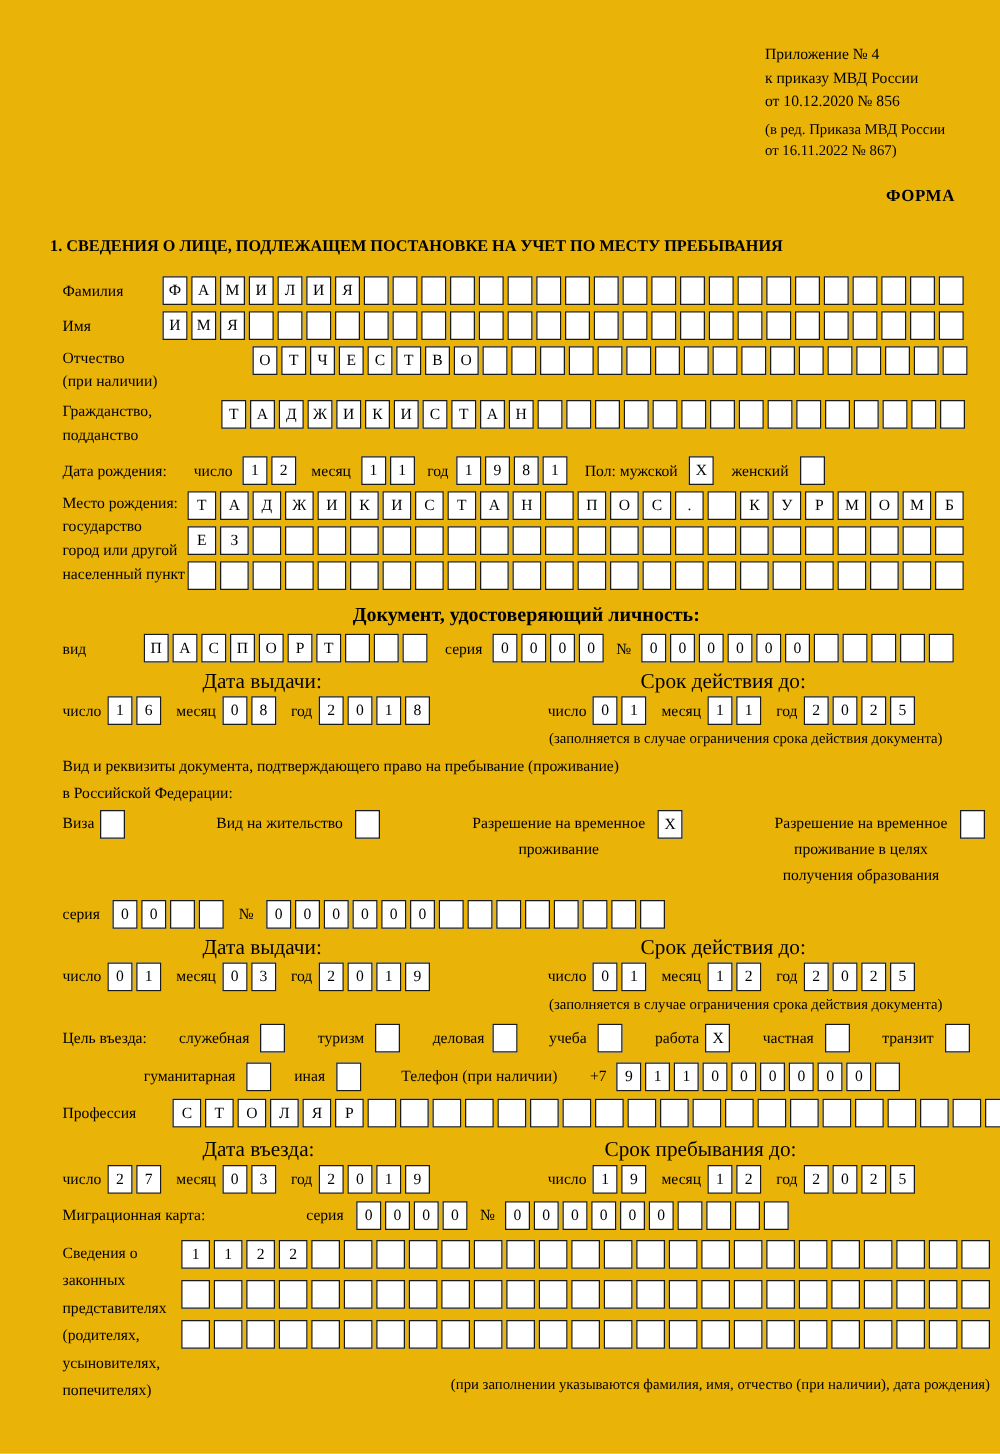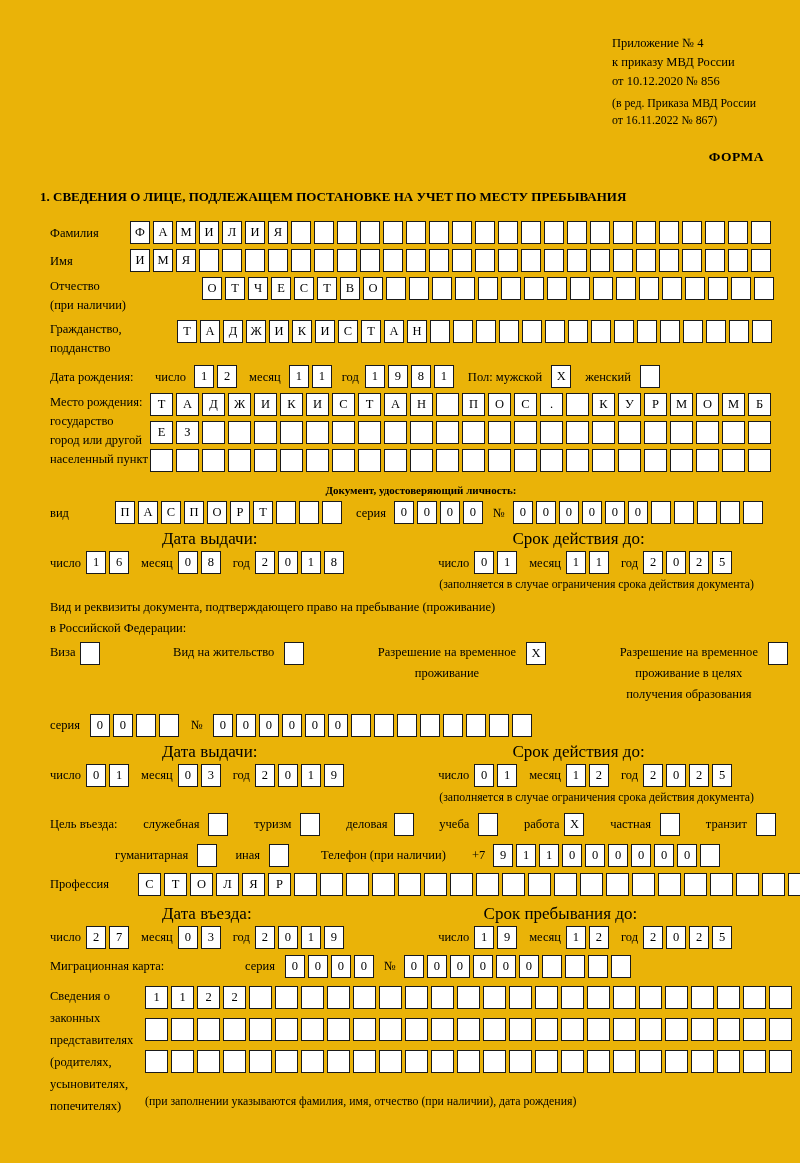--- a/index.html
+++ b/index.html
@@ -19,41 +19,41 @@
   .lbl { font-size:12.5px; line-height:1.5; flex:0 0 auto; }
   .w80{width:80px;} .w152{width:152px;} .w127{width:127px;} .w100{width:100px;}
   .w95{width:95px;} .w65{width:65px;} .w195{width:195px;}
   .cells { display:flex; gap:3px; flex:0 0 auto; }
   .cell { flex:0 0 auto; width:20px; height:23px; border:1.6px solid #1a1a1a;
           display:flex; align-items:center; justify-content:center; font-size:12.5px; background:#fff; }
   .wide .cell { width:23px; }
   .cb { margin-left:9px; }
   .stack { display:flex; flex-direction:column; }
   .stack .cells { margin-bottom:5px; }
-  .doc-head { font-weight:bold; text-align:center; font-size:11px; margin:7px 0 5px 0; }
+  .doc-head { font-weight:bold; text-align:center; font-size:16px; margin:7px 0 5px 0; }
   .dg { display:flex; align-items:center; }
   .dg .lbl { margin-right:5px; }
   .dg .cells { margin-right:12px; }
   .dates { display:flex; align-items:center; margin-bottom:4px; }
   .dates .right { margin-left:auto; margin-right:48px; }
   .dtitles { display:flex; font-size:17px; margin-bottom:2px;align-items:flex-end; }
   .dt1 { margin-left:112px; }
   .dt2 { margin-left:255px; }
   .dt2b { margin-left:232px; }
   .note { font-size:11.8px; text-align:right; padding-right:38px; margin:-1px 0 8px 0; }
   .intro { font-size:12.5px; margin-bottom:6px; }
   .opts { display:flex; align-items:flex-start; justify-content:space-between; margin:2px 4px 10px 0; }
   .opt { display:flex; align-items:flex-start; }
   .opt .lines { font-size:12.5px; text-align:center; line-height:1.65; }
   .opt .cell { margin-left:10px; margin-top:0; }
   .p-opt { display:flex; align-items:center; }
   .p-opt .lbl { margin-left:10px; }
   .purpose-row { display:flex; align-items:center; justify-content:space-between; margin:6px 16px 8px 0; }
   .phone-row { display:flex; align-items:center; margin:2px 0 6px 65px; }
-  .rep-note { font-size:11.8px; text-align:left; margin-top:16px; }
+  .rep-note { font-size:11.8px; text-align:right; margin-top:16px; }
   .rep-lbl div { line-height:1.75; }
   .bp-lbl div { line-height:1.5; }
   .mt8 { margin-top:8px; }
 </style>
 </head>
 <body>
 
 <div class="page">
 
   <div class="hdr">

